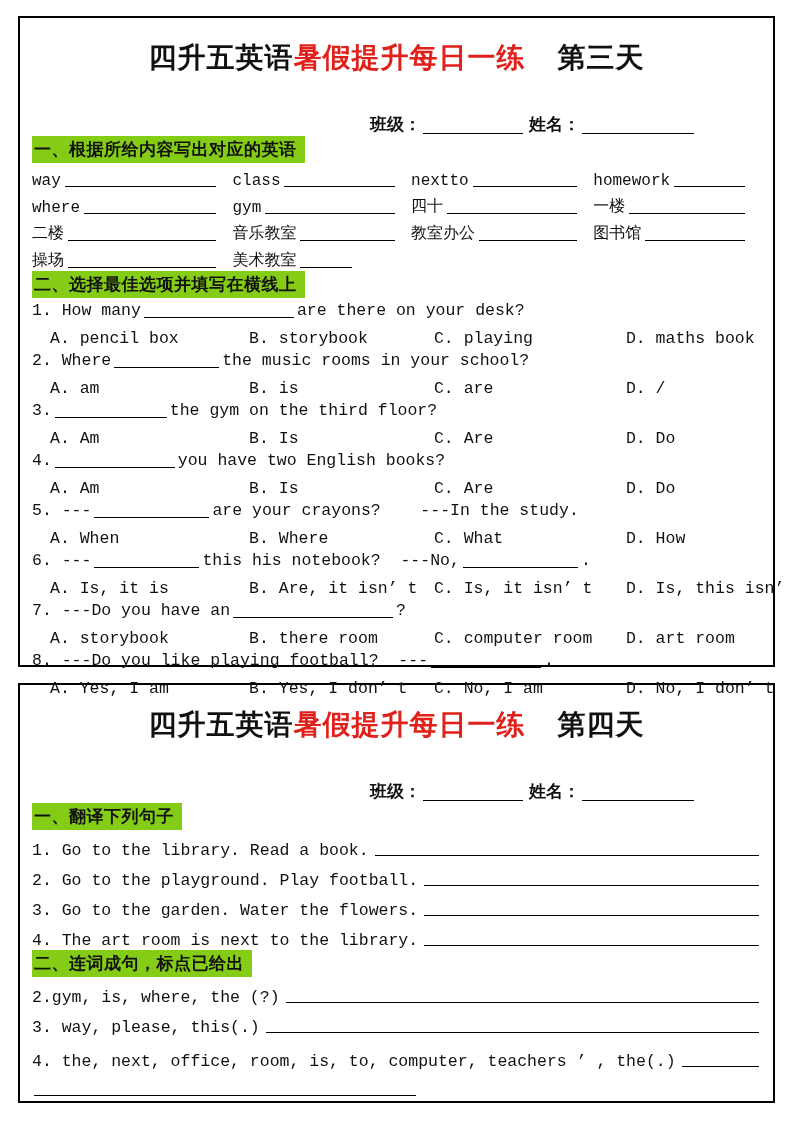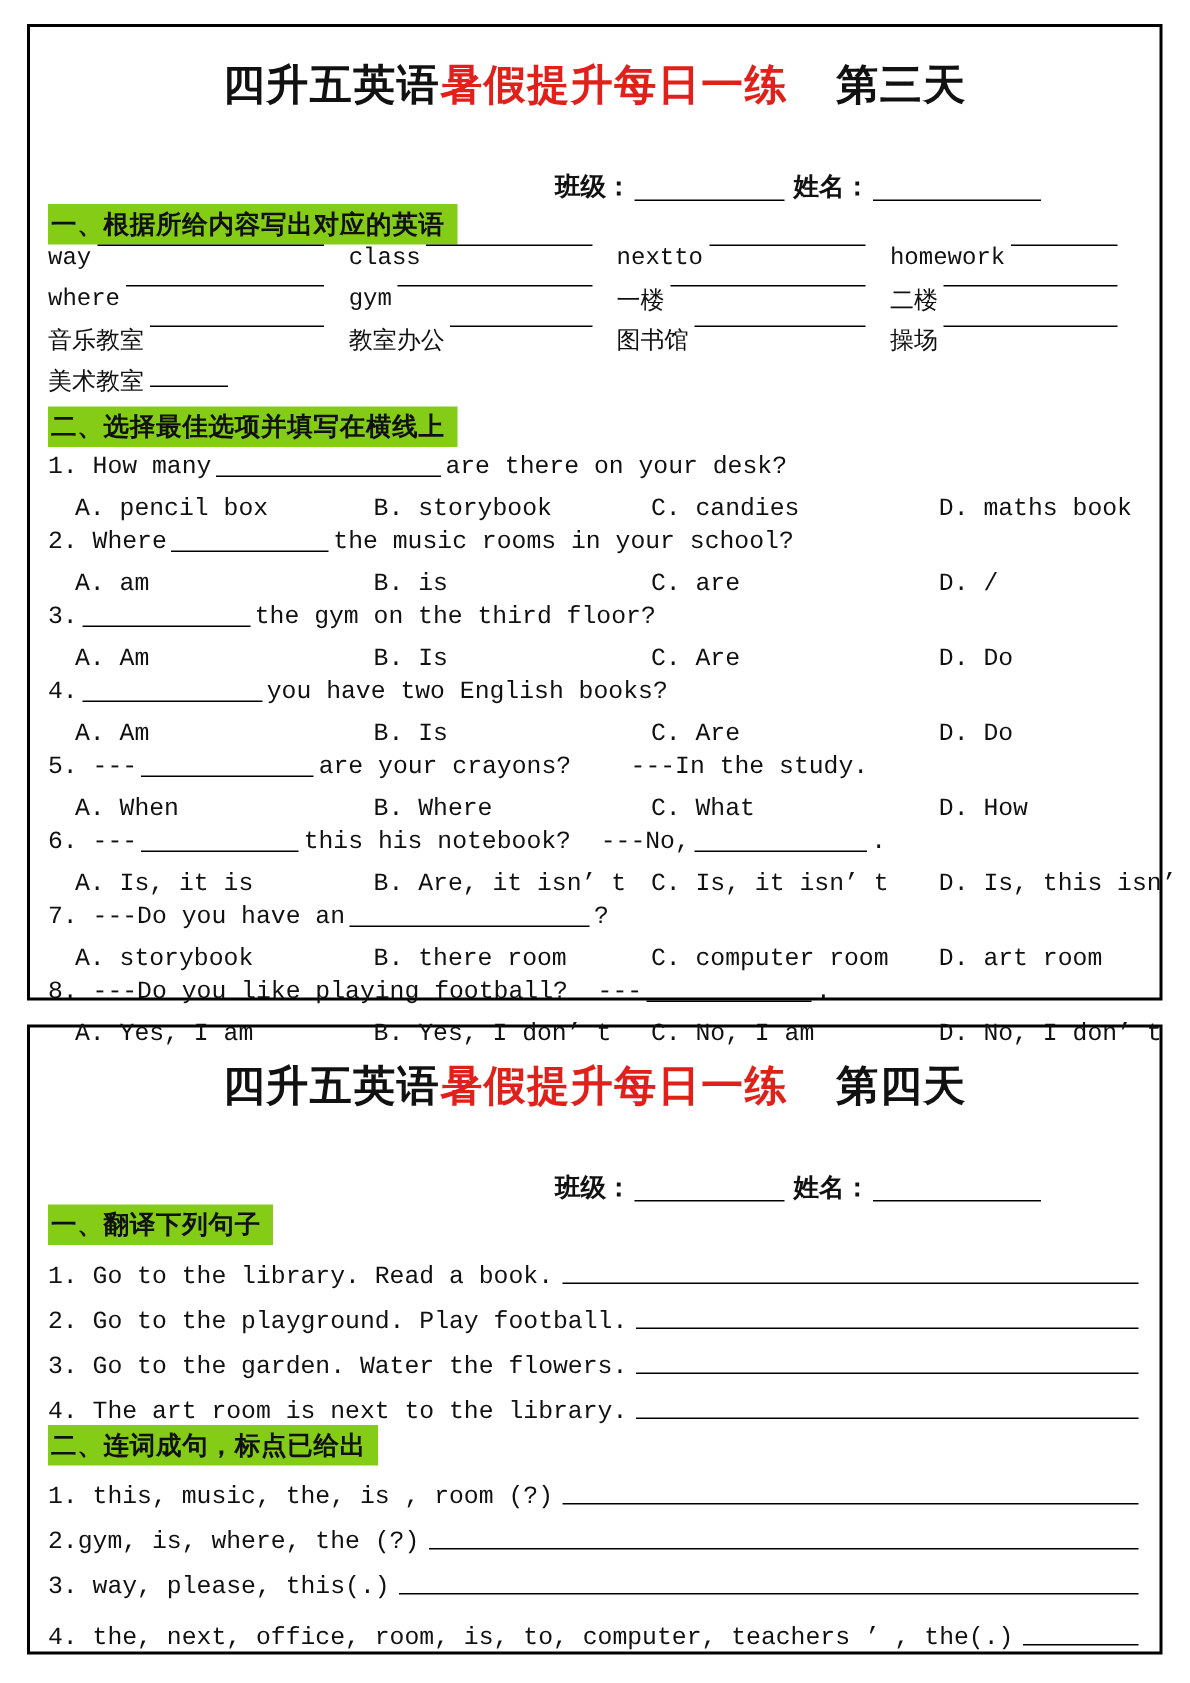--- a/index.html
+++ b/index.html
@@ -34,21 +34,21 @@
     padding:2px 8px 2px 2px;white-space:nowrap;letter-spacing:0.5px;
   }
 
   .blank{
     display:inline-block;border-bottom:1.6px solid #000;
     height:13px;vertical-align:-3px;margin:0 3px;
   }
 
   
   .vocab{display:grid;grid-template-columns:27.5% 24.5% 25% 23%;font-size:16px;}
-  .vcell{display:flex;align-items:flex-start;height:27px;padding-right:16px;box-sizing:border-box;white-space:nowrap;}
+  .vcell{display:flex;align-items:flex-end;height:27px;padding-right:16px;box-sizing:border-box;white-space:nowrap;}
   .vfill{flex:1;border-bottom:1.6px solid #000;margin:0 0 3px 4px;min-width:18px;}
   .vfix{border-bottom:1.6px solid #000;height:13px;margin:0 0 3px 4px;}
 
   
   .q{font-size:16.5px;}
   .qstem{height:25px;line-height:25px;white-space:nowrap;}
   .opts{display:flex;height:25px;align-items:flex-end;padding-left:18px;white-space:nowrap;}
   .opt{display:inline-block;overflow:visible;}
   .opt:nth-child(1){width:28%;}
   .opt:nth-child(2){width:26%;}
@@ -97,20 +97,24 @@
       </div>
       <div class="vcell">
         <span class="vterm">where</span>
         <span class="vfill"></span>
       </div>
       <div class="vcell">
         <span class="vterm">gym</span>
         <span class="vfill"></span>
       </div>
       <div class="vcell">
+        <span class="vterm">四十</span>
+        <span class="vfill"></span>
+      </div>
+      <div class="vcell">
         <span class="vterm">一楼</span>
         <span class="vfill"></span>
       </div>
       <div class="vcell">
         <span class="vterm">二楼</span>
         <span class="vfill"></span>
       </div>
       <div class="vcell">
         <span class="vterm">音乐教室</span>
         <span class="vfill"></span>
@@ -136,21 +140,21 @@
   <div class="sechead">
     <span class="hl">二、选择最佳选项并填写在横线上</span>
   </div>
 
   <div id="questions1">
       <div class="q">
         <div class="qstem"><span class="stx">1. How many</span><span class="blank" style="width: 150px;"></span><span class="stx">are there on your desk?</span></div>
         <div class="opts">
           <span class="opt">A. pencil box</span>
           <span class="opt">B. storybook</span>
-          <span class="opt">C. candies</span>
+          <span class="opt">C. playing</span>
           <span class="opt">D. maths book</span>
         </div>
       </div>
       <div class="q">
         <div class="qstem"><span class="stx">2. Where</span><span class="blank" style="width: 105px;"></span><span class="stx">the music rooms in your school?</span></div>
         <div class="opts">
           <span class="opt">A. am</span>
           <span class="opt">B. is</span>
           <span class="opt">C. are</span>
           <span class="opt">D. /</span>
@@ -245,24 +249,20 @@
         <div class="fill"></div>
       </div>
     </div>
 
   <div class="sechead">
     <span class="hl">二、连词成句，标点已给出</span>
   </div>
 
   <div id="wordorder">
       <div class="lrow">
-        <span class="ltx">1. this, music, the, is , room (?)</span>
-        <div class="fill"></div>
-      </div>
-      <div class="lrow">
         <span class="ltx">2.gym, is, where, the (?)</span>
         <div class="fill"></div>
       </div>
       <div class="lrow">
         <span class="ltx">3. way, please, this(.)</span>
         <div class="fill"></div>
       </div>
       <div class="lrow tall">
         <span class="ltx">4. the, next, office, room, is, to, computer, teachers ’ , the(.)</span>
         <div class="fill"></div>

